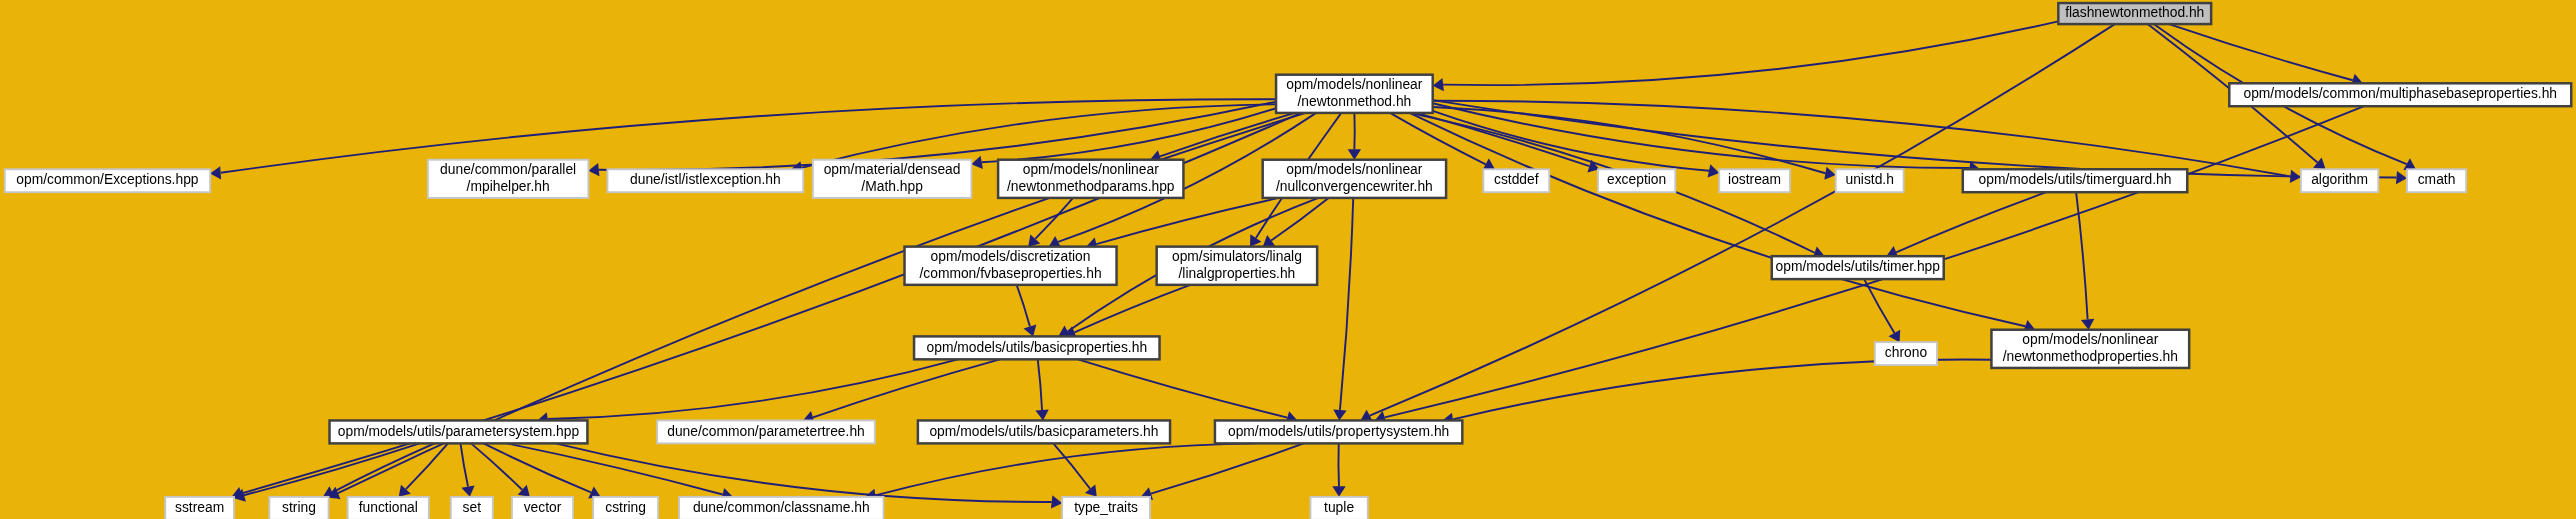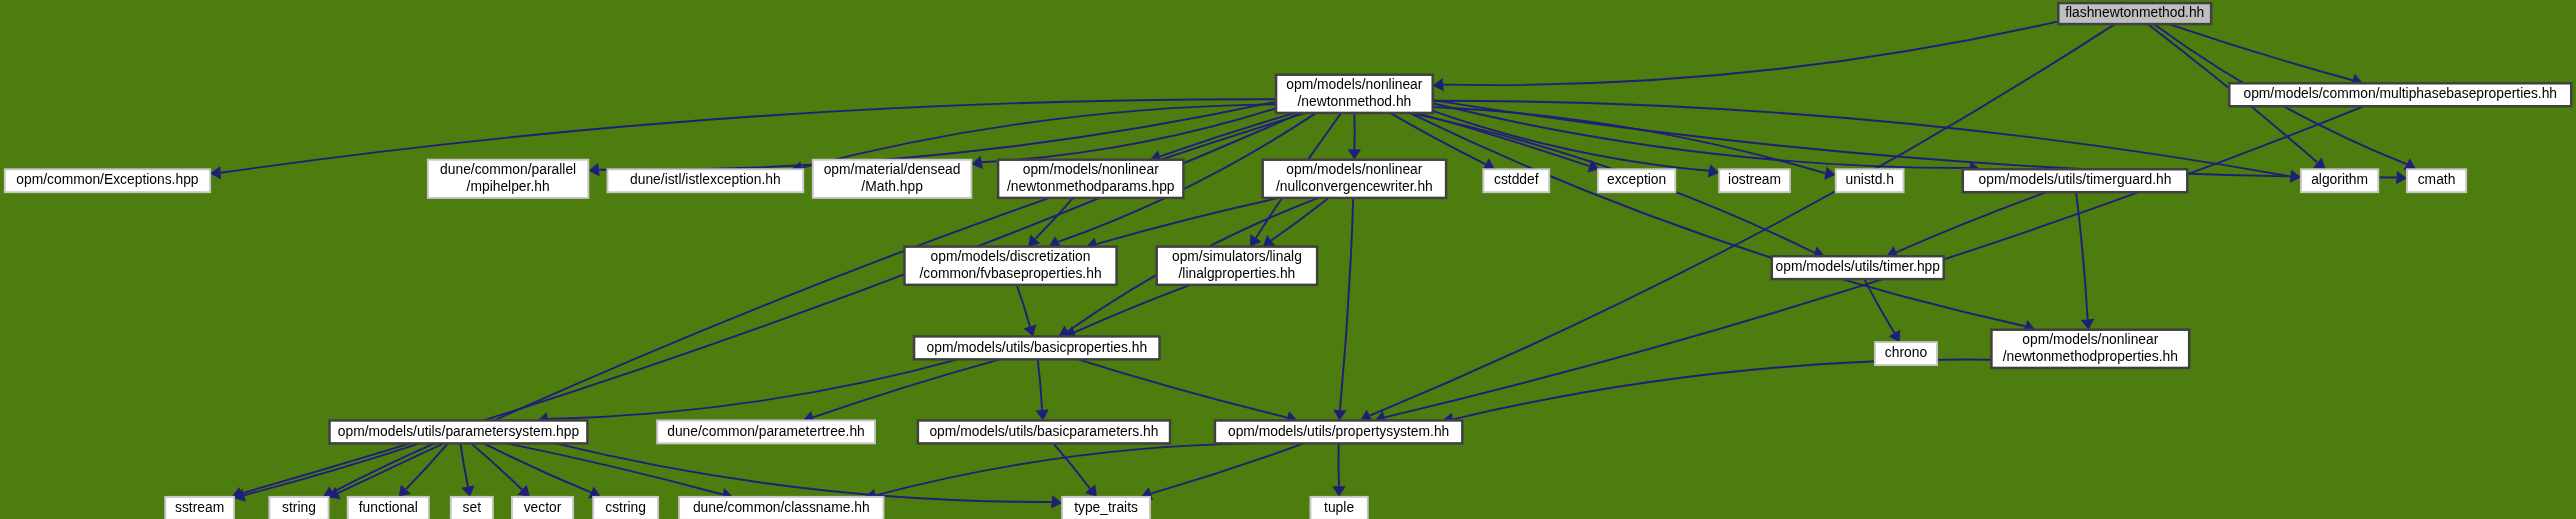--- a/index.html
+++ b/index.html
@@ -1,17 +1,17 @@
 <!DOCTYPE html>
 <html><head>
 <meta charset="utf-8">
 <style>
   html,body{margin:0;padding:0;background:#ffffff;}
   body{font-family:"Liberation Sans","DejaVu Sans",sans-serif;}
-  #graph-wrap{position:relative;width:2576px;height:520px;background:#4d7c0f;overflow:hidden;}
+  #graph-wrap{position:relative;width:2576px;height:520px;background:#eab308;overflow:hidden;}
   svg#graph{position:absolute;left:0;top:0;width:2576px;height:520px;display:block;}
   .edge{fill:none;stroke:#1f1f78;stroke-width:2;}
   .arrowhead{fill:#1f1f78;stroke:none;}
   .nodebox{fill:#ffffff;stroke:#c6c6c6;stroke-width:2;}
   .nodebox.strong{stroke:#404040;stroke-width:2.6;}
   .nodebox.root{fill:#bfbfbf;stroke:#404040;stroke-width:2.6;}
   .nodelabel{fill:#000000;font-family:"Liberation Sans","DejaVu Sans",sans-serif;font-size:14.5px;text-anchor:middle;dominant-baseline:middle;}
 </style>
 </head>
 <body>

